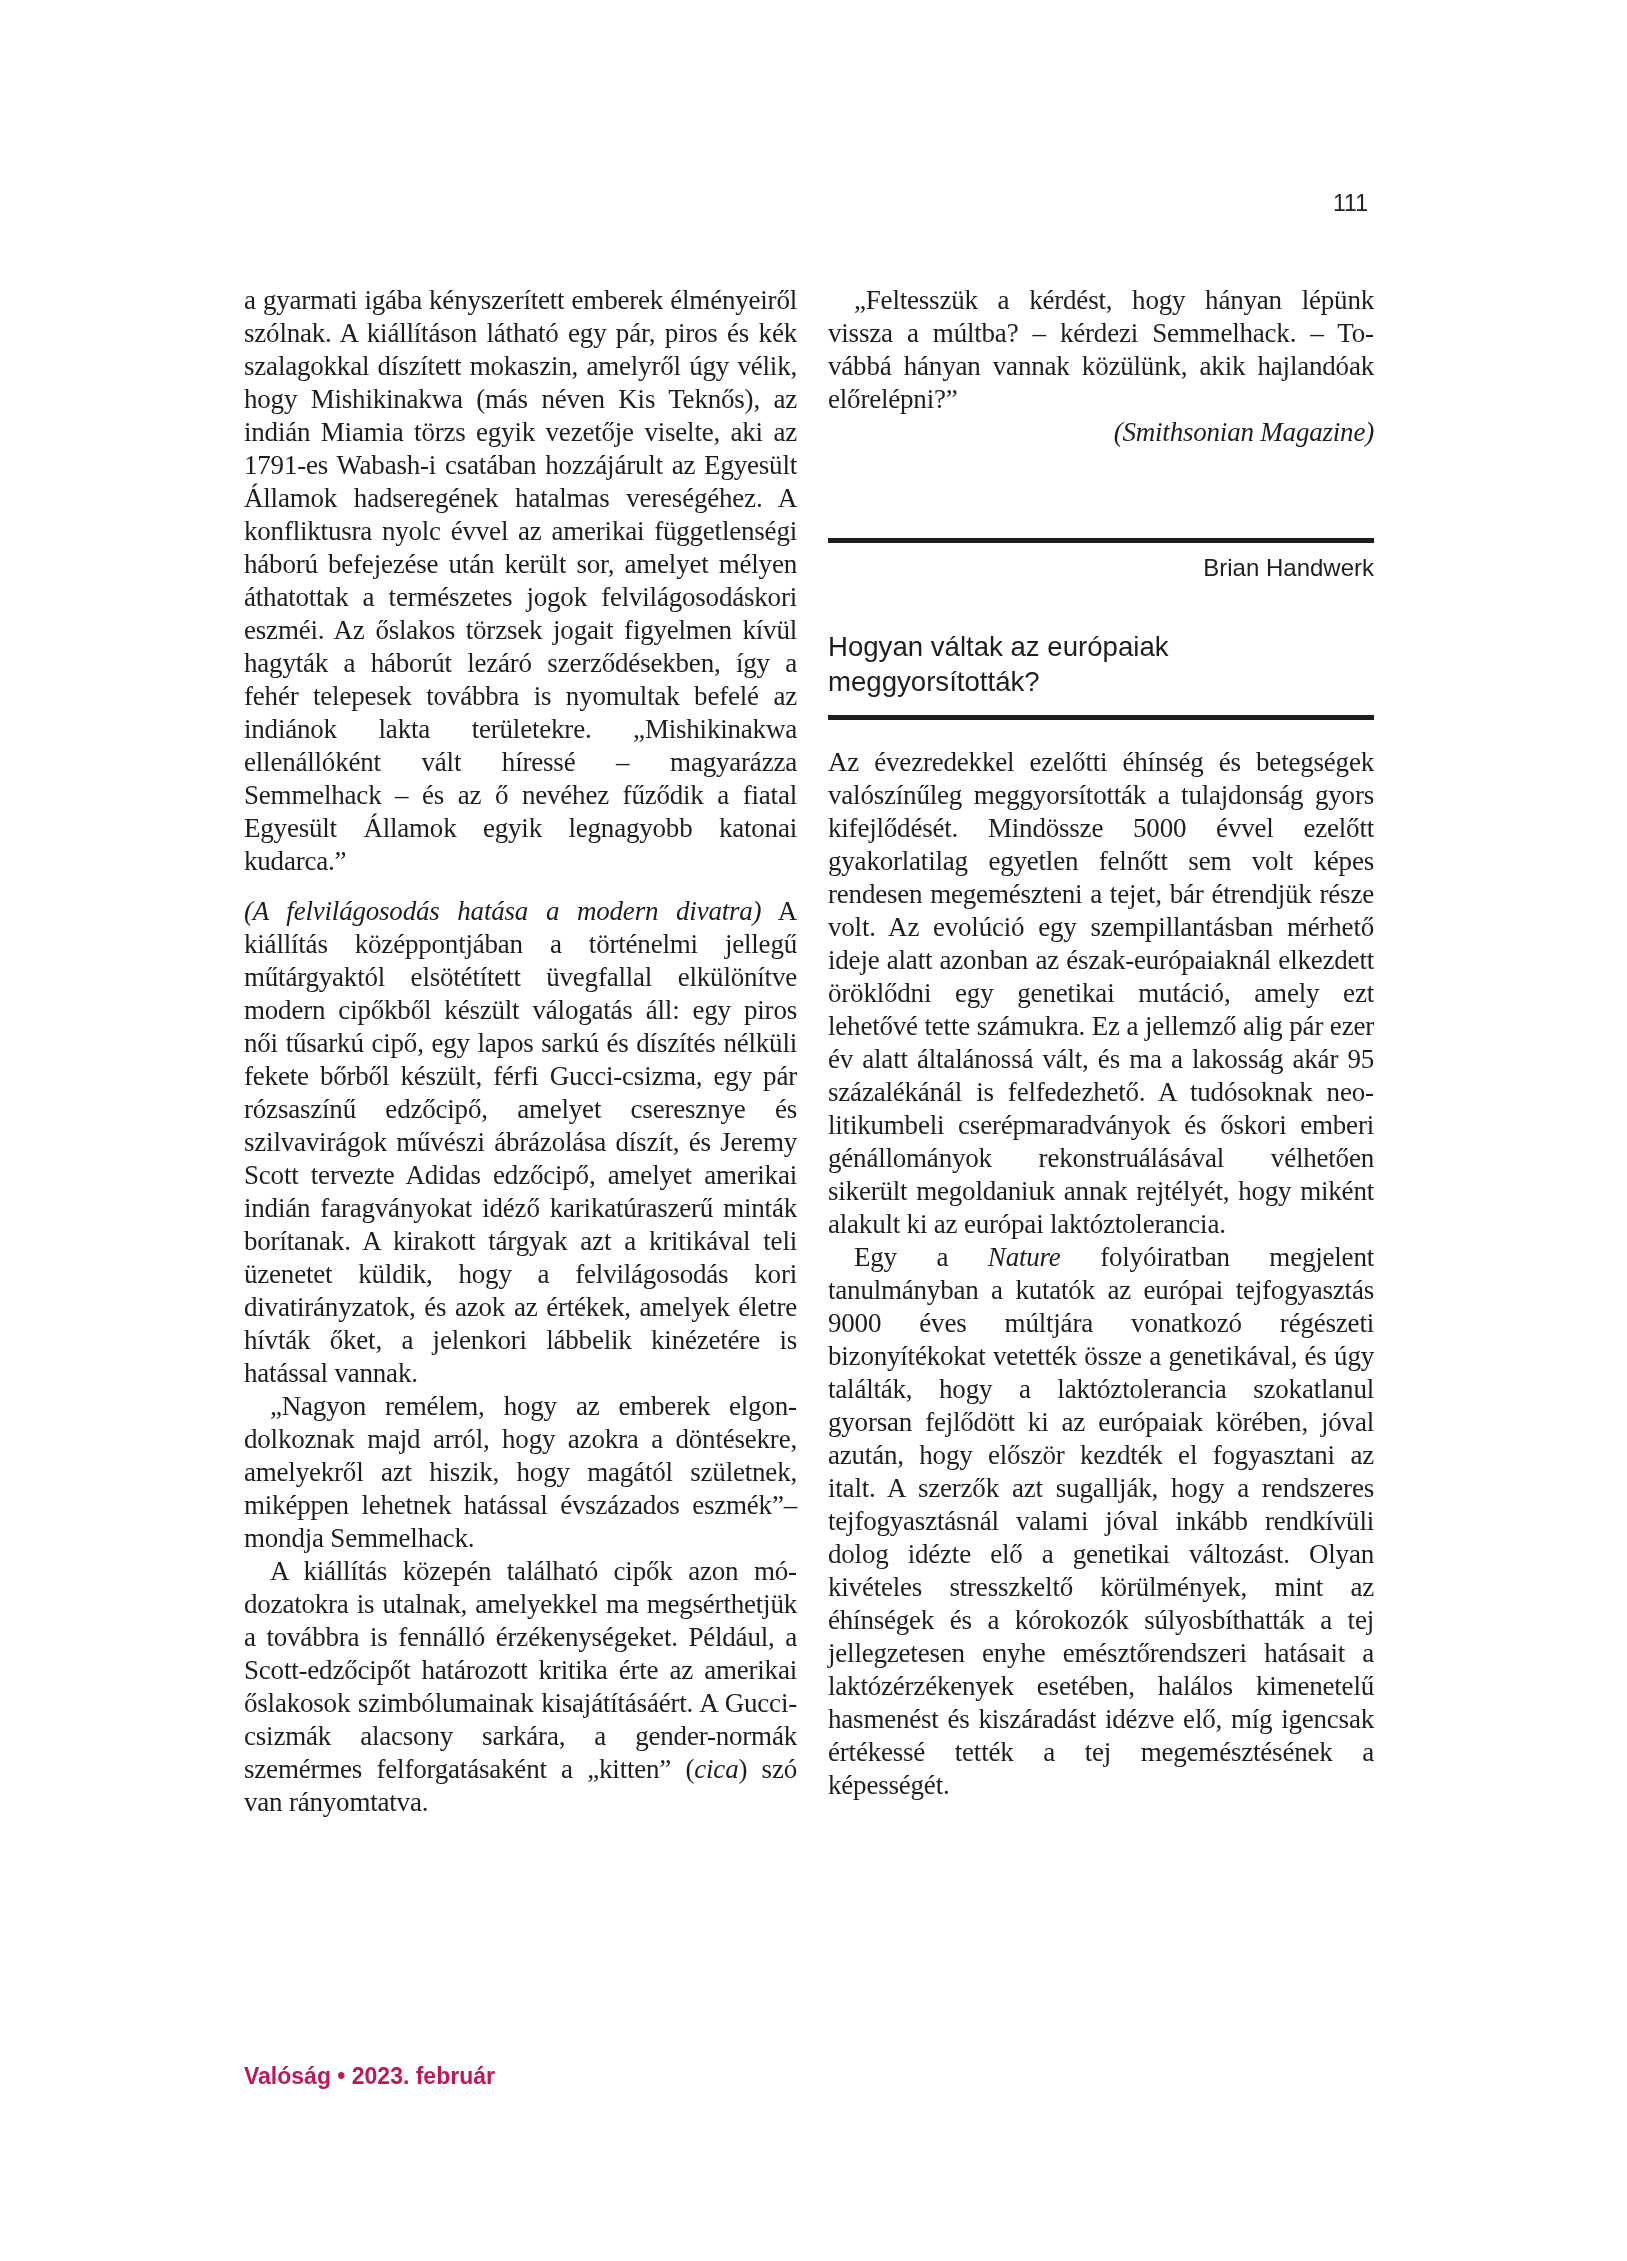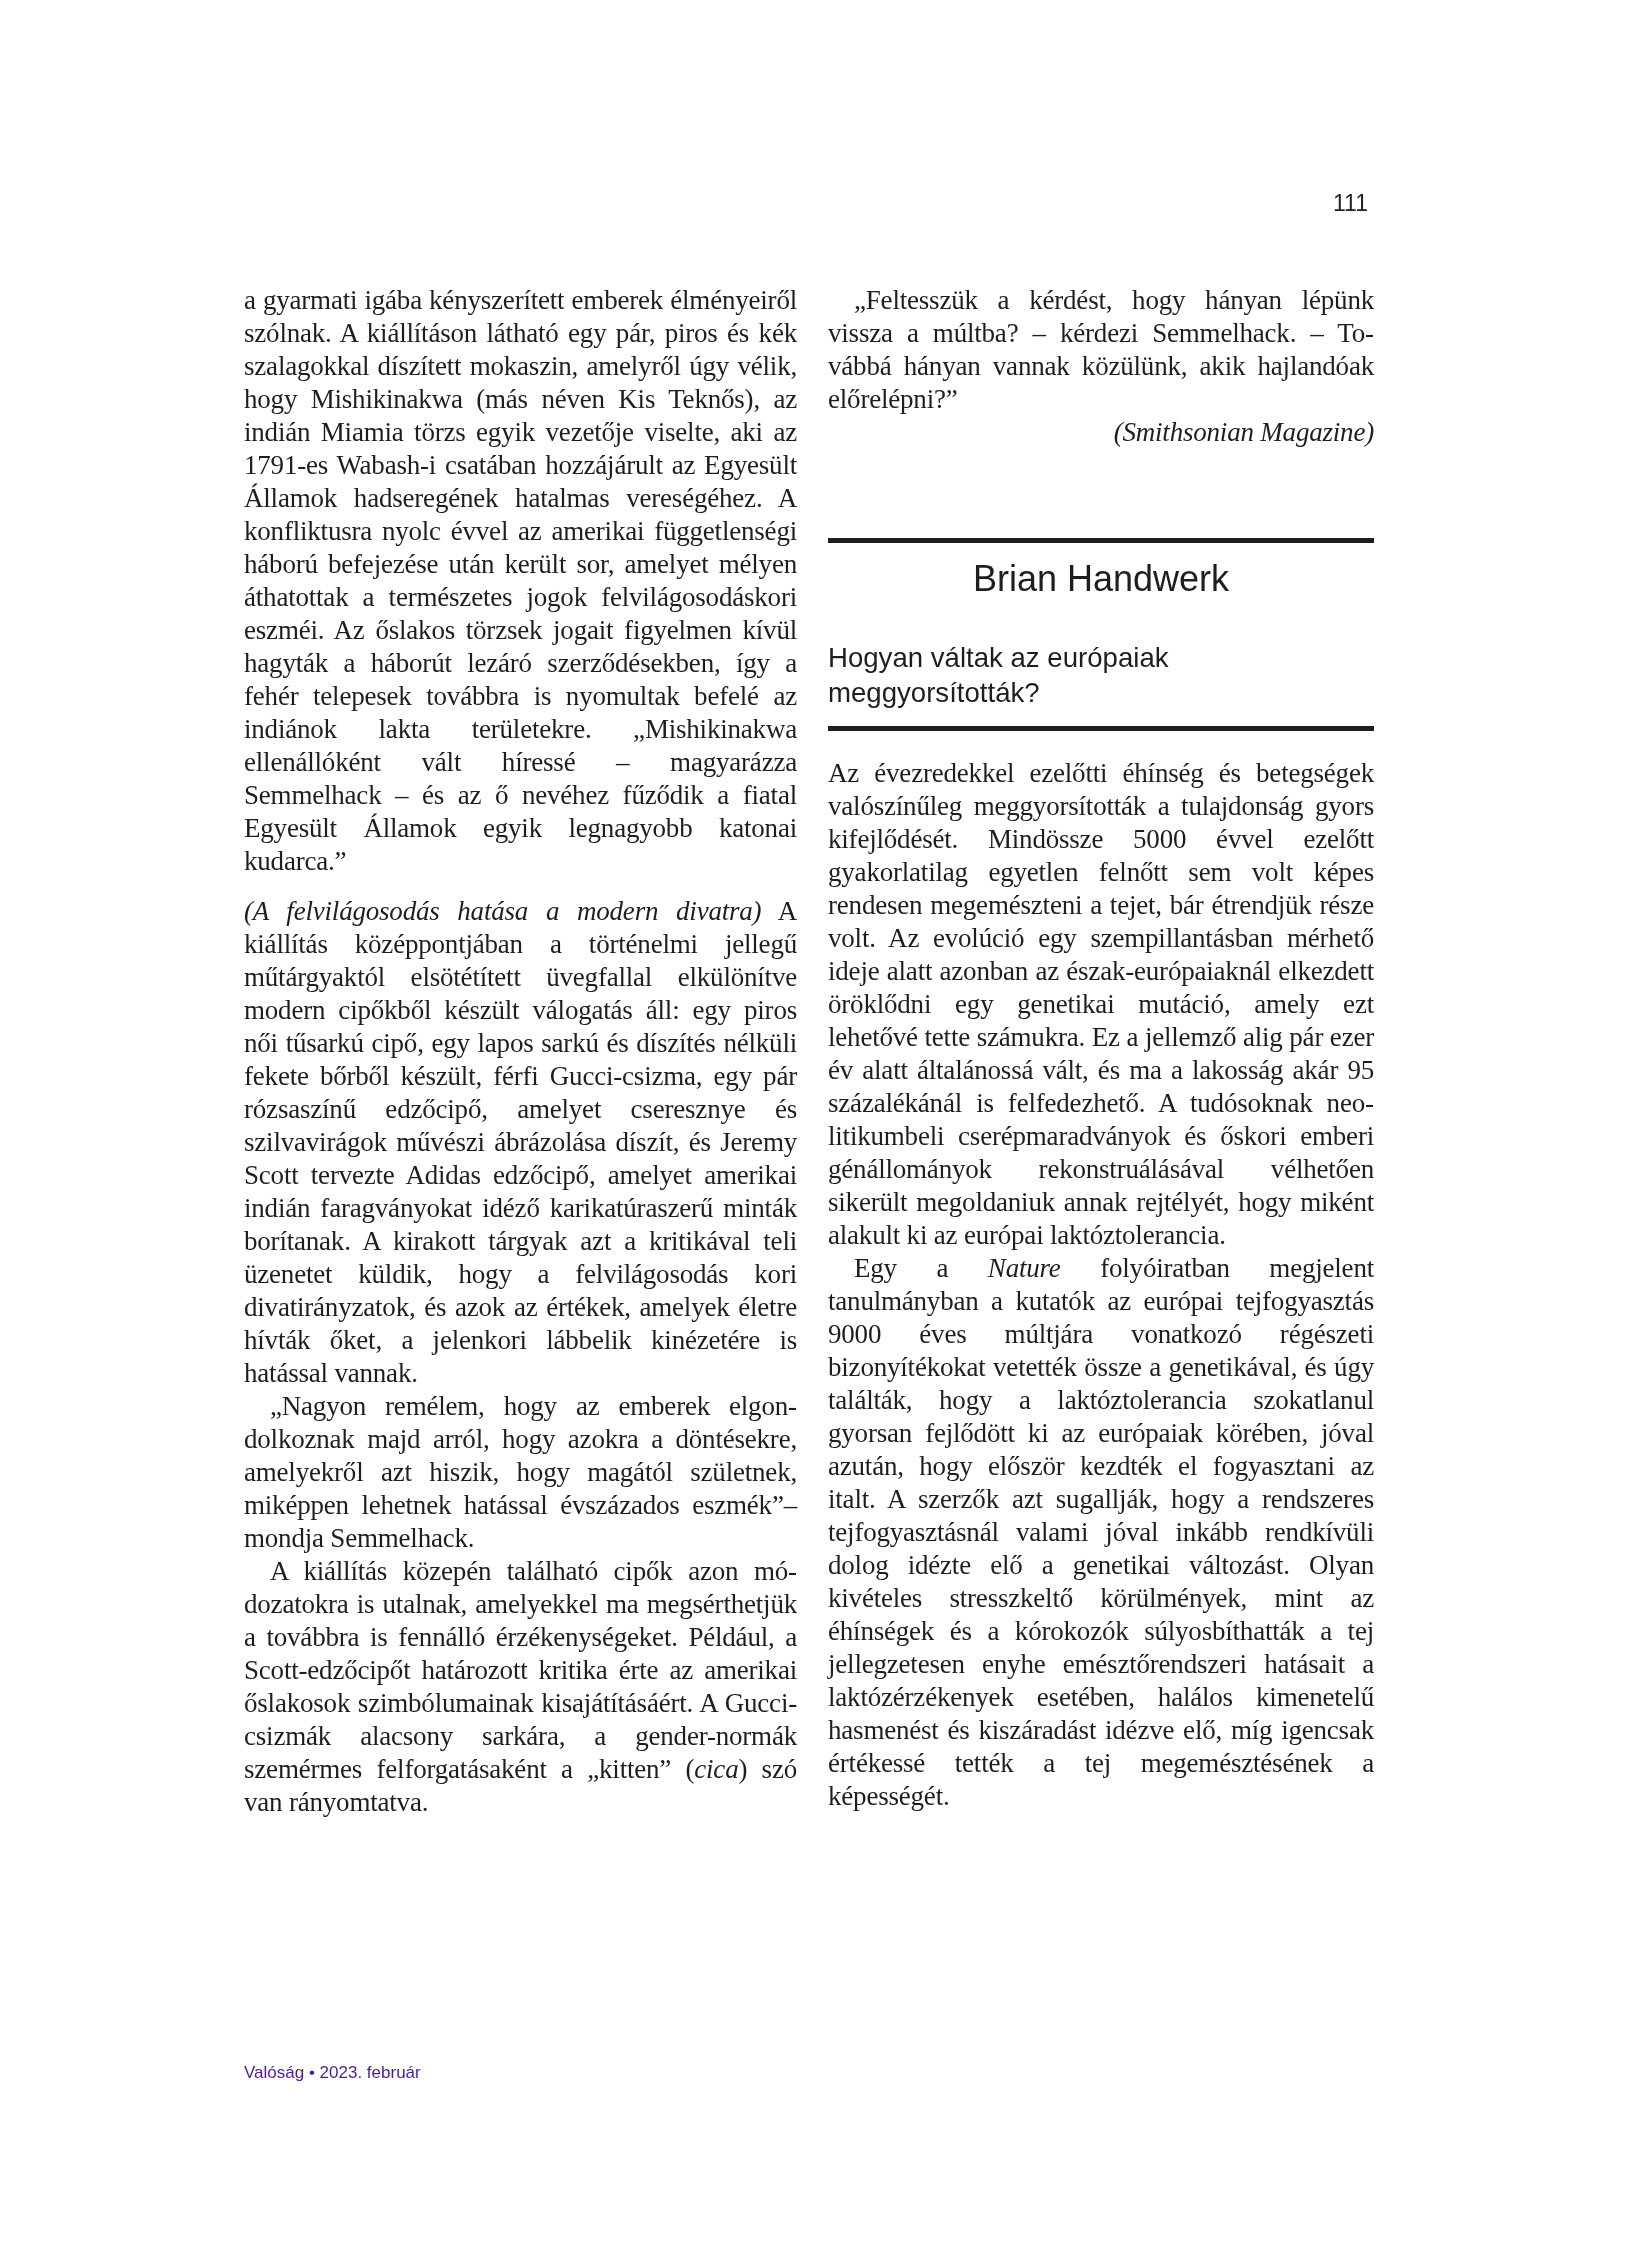--- a/index.html
+++ b/index.html
@@ -15,30 +15,30 @@
   }
   .col-left { left: 244px; }
   .col-right { left: 828px; width: 546px; }
   .col p { margin: 0; }
   .col p.indent { text-indent: 26px; }
   .col p.gap { margin-top: 17px; }
   .col p.right { text-align: right; }
   .it { font-style: italic; }
   .rule { height: 5.4px; background: #1e1e1e; margin: 0; }
   .author {
-    font-family: "Liberation Sans", sans-serif; font-size: 36px; line-height: 35px;
-    margin-top: 18px; text-align: center; letter-spacing: 0;
+    font-family: "Liberation Sans", sans-serif; font-size: 24px; line-height: 35px;
+    margin-top: 7px; text-align: right; letter-spacing: 0;
   }
   .title {
     font-family: "Liberation Sans", sans-serif; font-size: 27.6px; line-height: 35px;
     text-align: left; margin-top: 44px; margin-bottom: 15.3px; letter-spacing: 0;
   }
   .footer {
     position: absolute; top: 2063px; left: 244px;
-    font-family: "Liberation Sans", sans-serif; font-size: 17px; color: #4c1d95;
+    font-family: "Liberation Sans", sans-serif; font-size: 23px; color: #be185d; font-weight: bold;
   }
 </style>
 </head>
 <body>
 
 <div class="page-number">111</div>
 
 <div class="col col-left">
   <p>a gyarmati igába kényszerített emberek él­mé­nyeiről szólnak. A kiállításon látható egy pár, piros és kék szalagokkal díszített moka­szin, amelyről úgy vélik, hogy Mishikinakwa (más néven Kis Teknős), az indián Miamia törzs egyik vezetője viselte, aki az 1791-es Wabash-i csatában hozzájárult az Egyesült Államok hadseregének hatalmas vereségéhez. A konfliktusra nyolc évvel az amerikai füg­getlenségi háború befejezése után került sor, amelyet mélyen áthatottak a természetes jogok felvilágosodáskori eszméi. Az őslakos törzsek jogait figyelmen kívül hagyták a háborút le­záró szerződésekben, így a fehér telepesek to­vábbra is nyomultak befelé az indiánok lakta területekre. „Mishikinakwa ellenállóként vált híressé – magyarázza Semmelhack – és az ő ne­véhez fűződik a fiatal Egyesült Államok egyik legnagyobb katonai kudarca.”</p>
   <p class="gap"><span class="it">(A felvilágosodás hatása a modern divatra)</span><span> A kiállítás középpontjában a történelmi jellegű műtárgyaktól elsötétített üvegfallal elkülönít­ve modern cipőkből készült válogatás áll: egy piros női tűsarkú cipő, egy lapos sarkú és dí­szítés nélküli fekete bőrből készült, férfi Gucci-csizma, egy pár rózsaszínű edzőcipő, amelyet cseresznye és szilvavirágok művészi ábrázolá­sa díszít, és Jeremy Scott tervezte Adidas edző­cipő, amelyet amerikai indián faragványokat idéző karikatúraszerű minták borítanak. A kira­kott tárgyak azt a kritikával teli üzenetet küldik, hogy a felvilágosodás kori divatirányzatok, és azok az értékek, amelyek életre hívták őket, a jelenkori lábbelik kinézetére is hatással vannak.</span></p>

